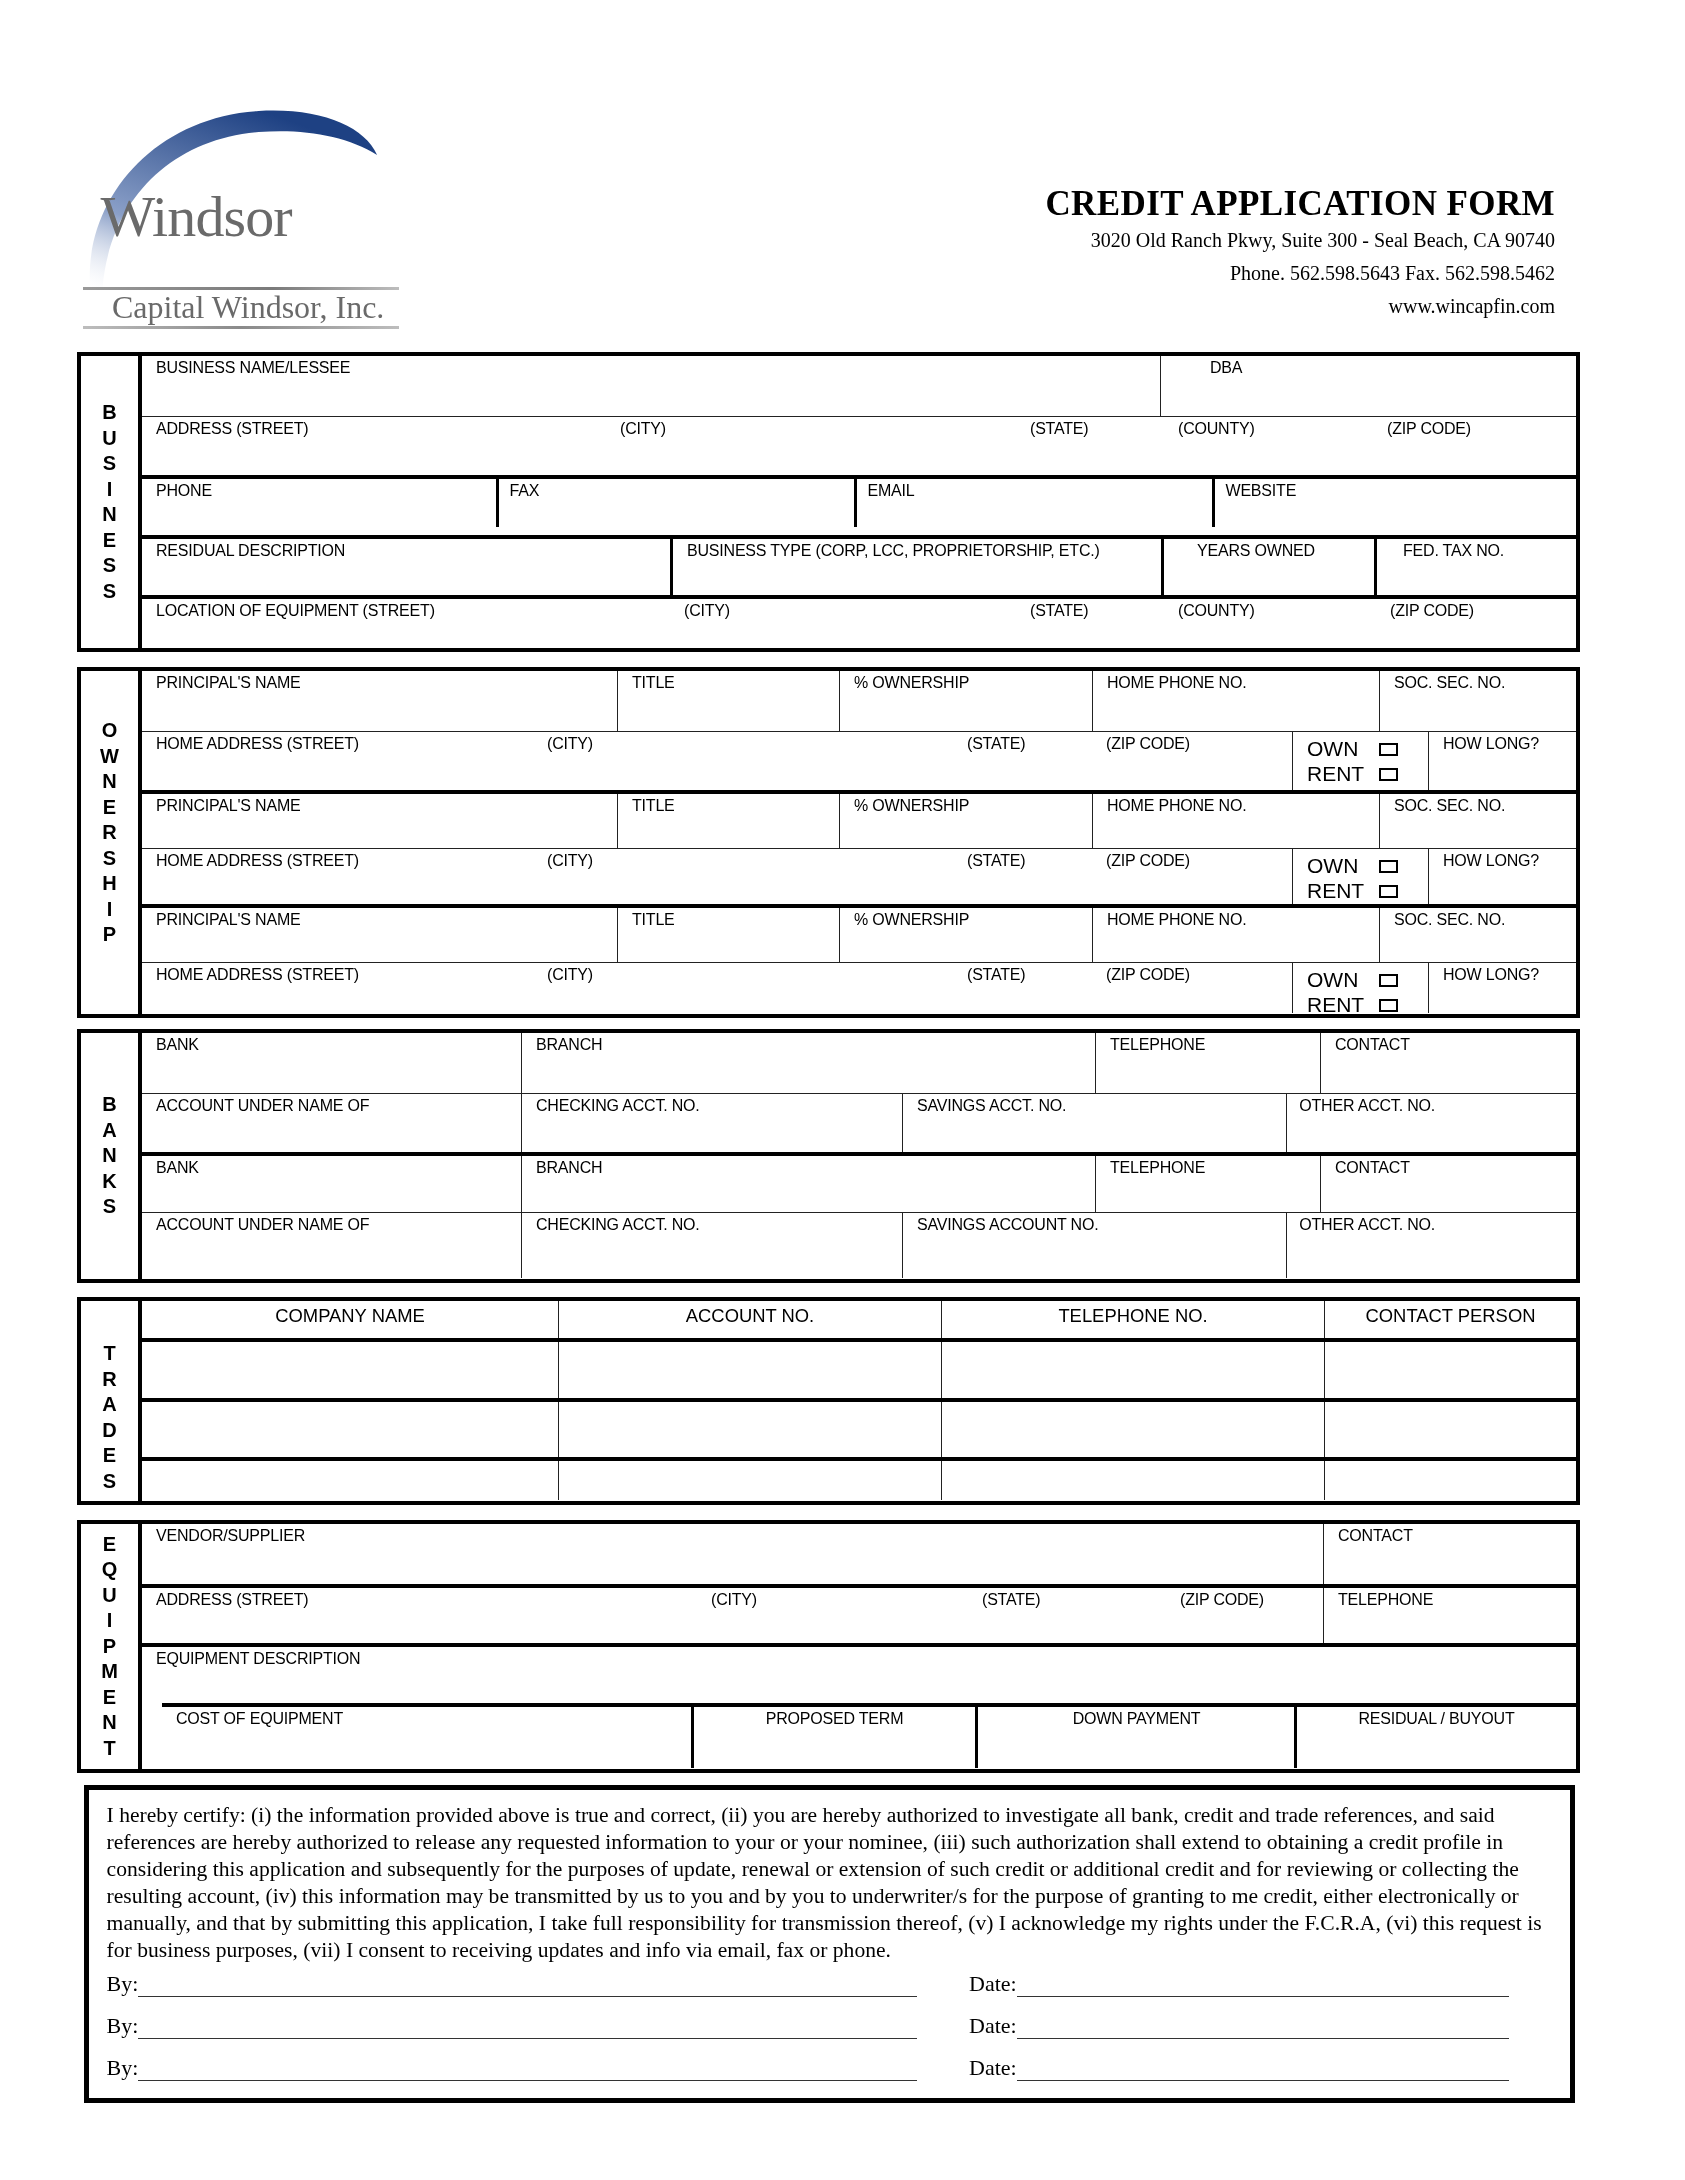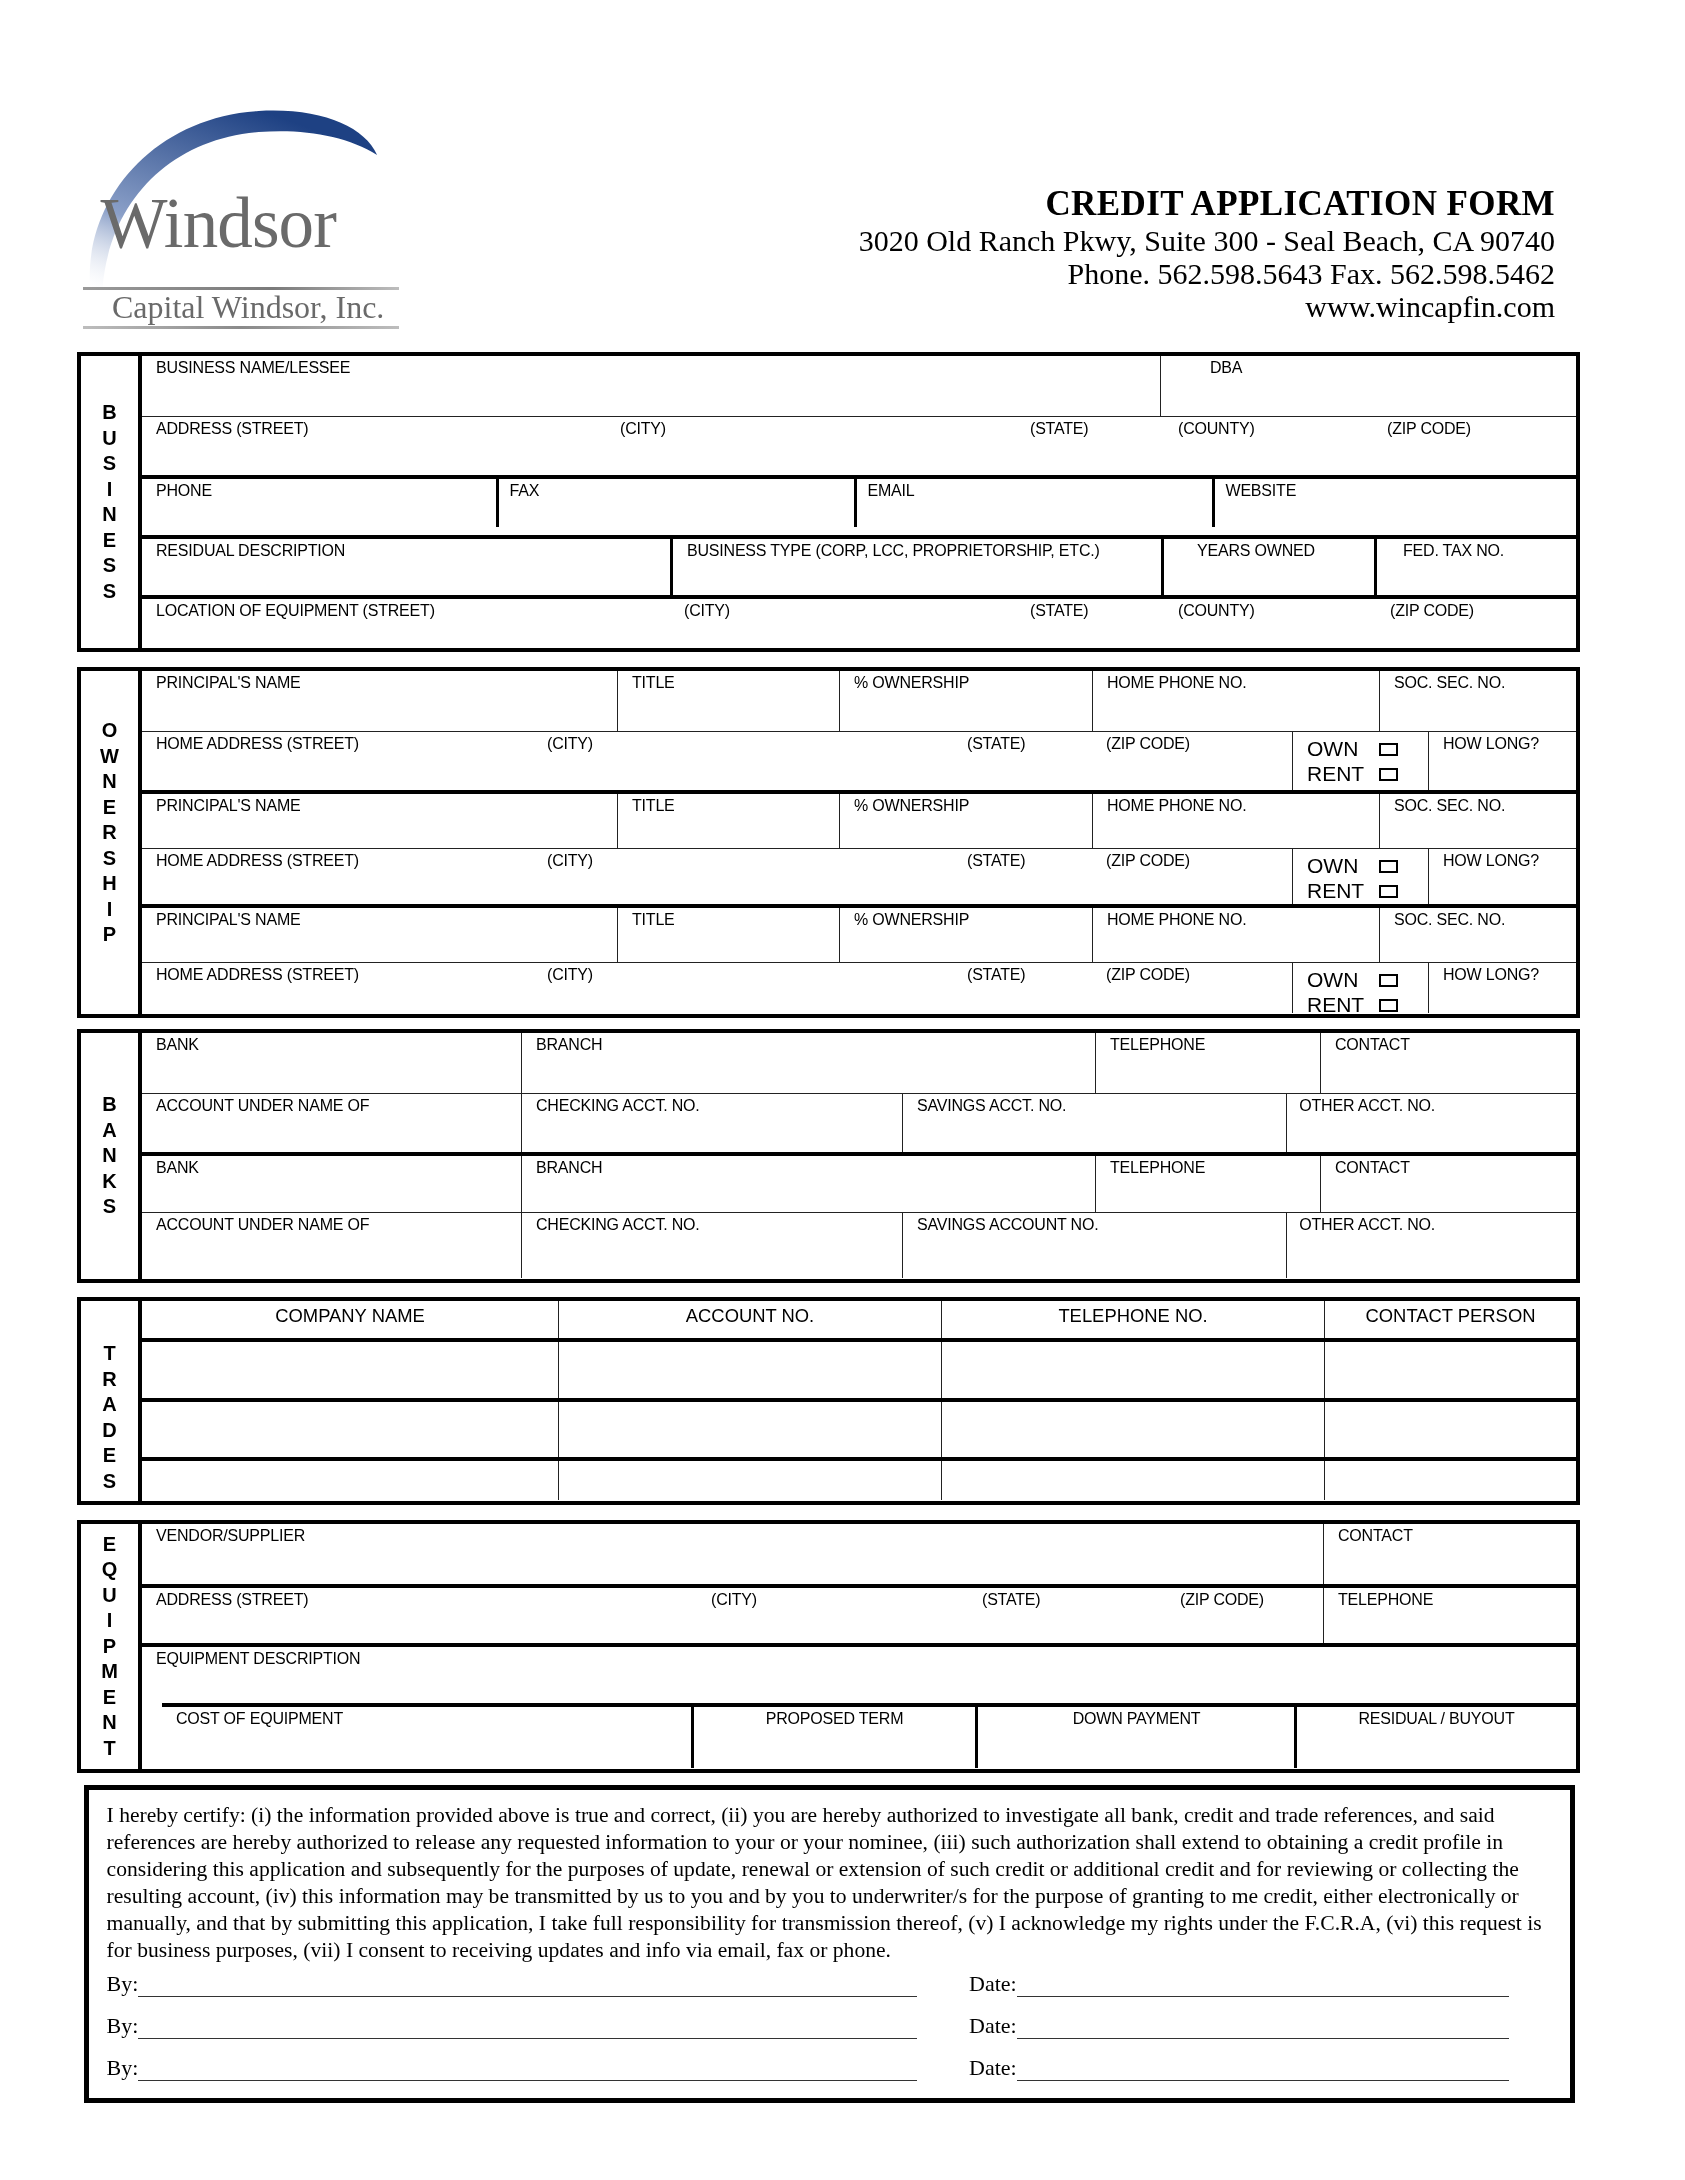--- a/index.html
+++ b/index.html
@@ -2,28 +2,28 @@
 <html style="font-size:14px"><head>
 <meta charset="utf-8">
 <style>
   * { box-sizing: border-box; margin: 0; padding: 0; }
   html, body { width: 1685px; height: 2180px; background: #ffffff; overflow: hidden; }
   body { position: relative; font-family: "Liberation Sans", sans-serif; color: #000; }
 
   
   .logo { position: absolute; left: 83px; top: 104px; width: 325px; height: 228px; }
   .logo svg { position: absolute; left: 0; top: 0; }
-  .logo-word { position: absolute; left: 17.6px; top: 84px; font-family: "Liberation Serif", serif; font-size: 71px; color: #6a6a6a; letter-spacing: -0.9px; line-height: 1; }
+  .logo-word { position: absolute; left: 17.6px; top: 84px; font-family: "Liberation Serif", serif; font-size: 58px; color: #6a6a6a; letter-spacing: -0.9px; line-height: 1; }
   .logo-rule1 { position: absolute; left: 0; top: 183px; width: 316px; height: 2.6px; background: linear-gradient(90deg, #9a9a9a, #7a7a7a 60%, #bdbdbd); }
   .logo-sub { position: absolute; left: 29px; top: 186px; font-family: "Liberation Serif", serif; font-size: 32px; color: #6a6a6a; line-height: 1.1; }
   .logo-rule2 { position: absolute; left: 0; top: 222px; width: 316px; height: 2.6px; background: linear-gradient(90deg, #bdbdbd, #8a8a8a 50%, #bdbdbd); }
 
   .company { position: absolute; right: 130px; top: 184px; text-align: right; font-family: "Liberation Serif", serif; }
   .company .title { font-size: 35px; font-weight: bold; line-height: 40px; letter-spacing: 0.4px; }
-  .company .line { font-size: 30px; line-height: 33px; }
+  .company .line { font-size: 20px; line-height: 33px; }
 
   
   .section { position: absolute; left: 77px; width: 1503px; border: 4.4px solid #000; }
   .side { position: absolute; left: 0; top: 0; bottom: 0; width: 61px; border-right: 4.4px solid #000; display: flex; flex-direction: column; align-items: center; justify-content: center; }
   .side span { font-weight: bold; font-size: 20px; line-height: 25.5px; display: block; }
   .rows { position: absolute; left: 61px; right: 0; top: 0; bottom: 0; }
   .row { position: absolute; left: 0; right: 0; border-top: 1.8px solid #222; }
   .row.first { border-top: none; }
   .row.thick { border-top: 4.4px solid #000; }
   .cell { position: absolute; top: 0; bottom: 0; border-left: 1.8px solid #222; }

